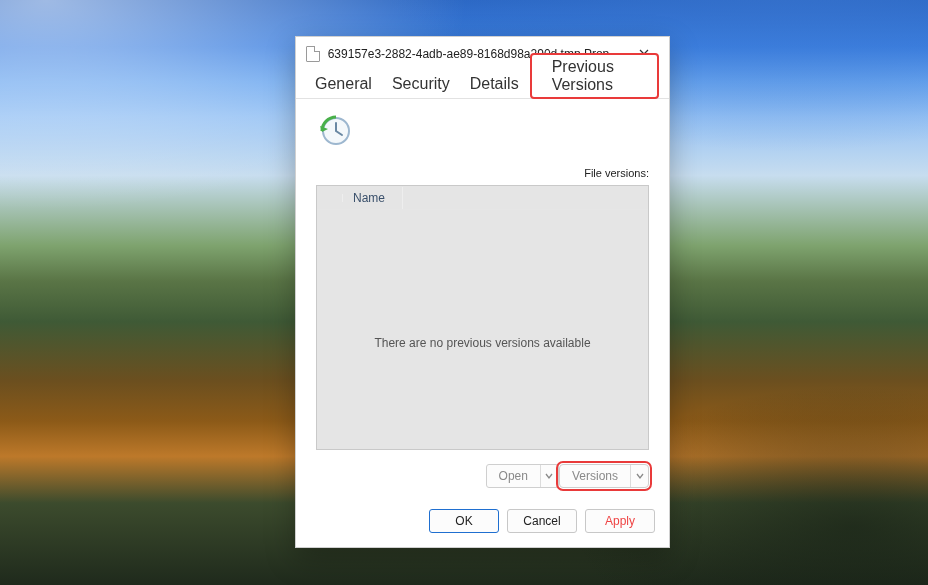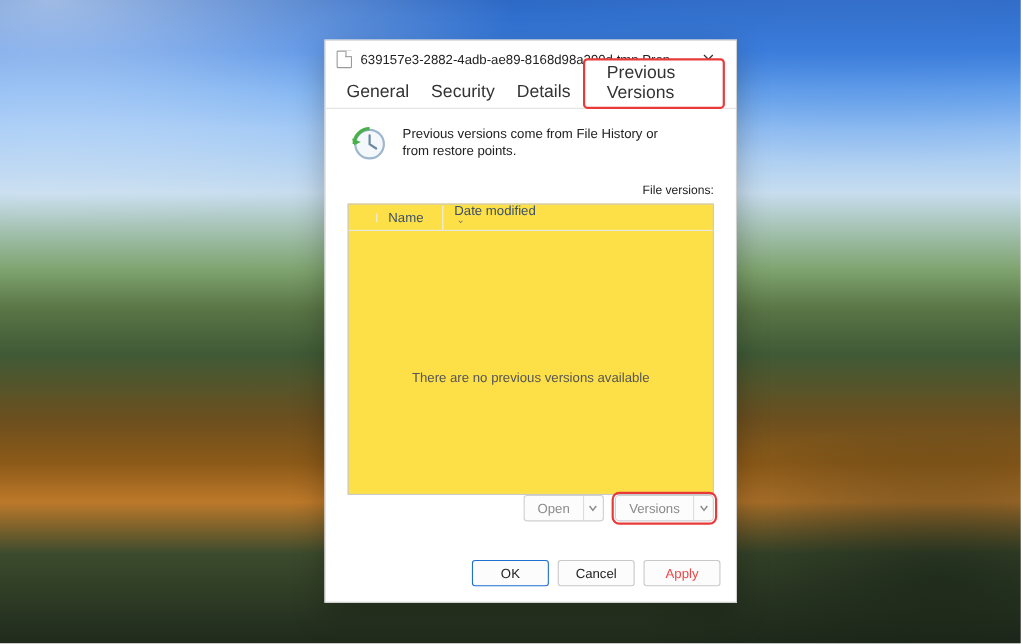--- a/index.html
+++ b/index.html
@@ -103,21 +103,21 @@
   }
   .history-icon svg { width:36px; height:36px; }
   .info-text { font-size:12px; line-height:1.35; max-width:250px; }
 
   .section-label { font-size:11px; margin-bottom:6px;text-align:right; }
 
   .listview {
     border:1px solid #c9c9c9;
     height: 265px;
     display:flex; flex-direction:column;
-    background:#fde047;
+    background:#e5e5e5;
   }
   .lv-header {
     display:flex; align-items:center;
     height:24px;
     border-bottom:1px solid #e6e6e6;
     font-size:12px; color:#3a506b;
   }
   .lv-col {
     padding: 4px 10px;
     border-right:1px solid #eee;
@@ -127,21 +127,22 @@
   .lv-col.date { flex:0 0 auto; width:100px; border-right:none;}
   .lv-sort {
     font-size:9px; color:#7a7a7a; margin-left:2px; position:relative; top:-6px;
   }
   .lv-body {
     flex:1; display:flex; align-items:center; justify-content:center;
     color:#555; font-size:12px; padding-top:26px;
   }
 
   .action-row {
-    display:flex; justify-content:flex-end; gap:10px;
+    display:flex; justify-content:flex-end; 
+    margin-top:14px;
   }
   .splitbtn {
     display:flex; align-items:stretch;
     height:24px;
     border:1px solid #cfcfcf; border-radius:3px;
     background:#fcfcfc;
     color:#8a8a8a;
     font-size:12px;
     overflow:hidden;
   }
@@ -195,33 +196,28 @@
     <div class="content">
       <div class="info-row">
         <div class="history-icon">
           <svg viewBox="0 0 36 36">
             <circle cx="20" cy="18" r="13" fill="#f4f8fb" stroke="#9db7cf" stroke-width="2"></circle>
             <path d="M20 10 L20 18 L26 22" stroke="#6a88a3" stroke-width="2" fill="none" stroke-linecap="round"></path>
             <path d="M6 18 A14 14 0 0 1 20 4" stroke="#49b04a" stroke-width="3" fill="none"></path>
             <path d="M4 13 L6 19 L12 16 Z" fill="#49b04a"></path>
           </svg>
         </div>
-        <div class="info-text">Previous versions come from File History or from restore points.</div>
       </div>
 
       <div class="section-label">File versions:</div>
 
       <div class="listview">
         <div class="lv-header">
           <div class="lv-col spacer"></div>
           <div class="lv-col name">Name</div>
-          <div class="lv-col date">
-            <span>Date modified</span>
-            <span class="lv-sort">⌄</span>
-          </div>
         </div>
         <div class="lv-body">
           <span>There are no previous versions available</span>
         </div>
       </div>
 
       <div class="action-row">
         <div class="splitbtn">
           <span class="lbl">Open</span>
           <span class="caret">

